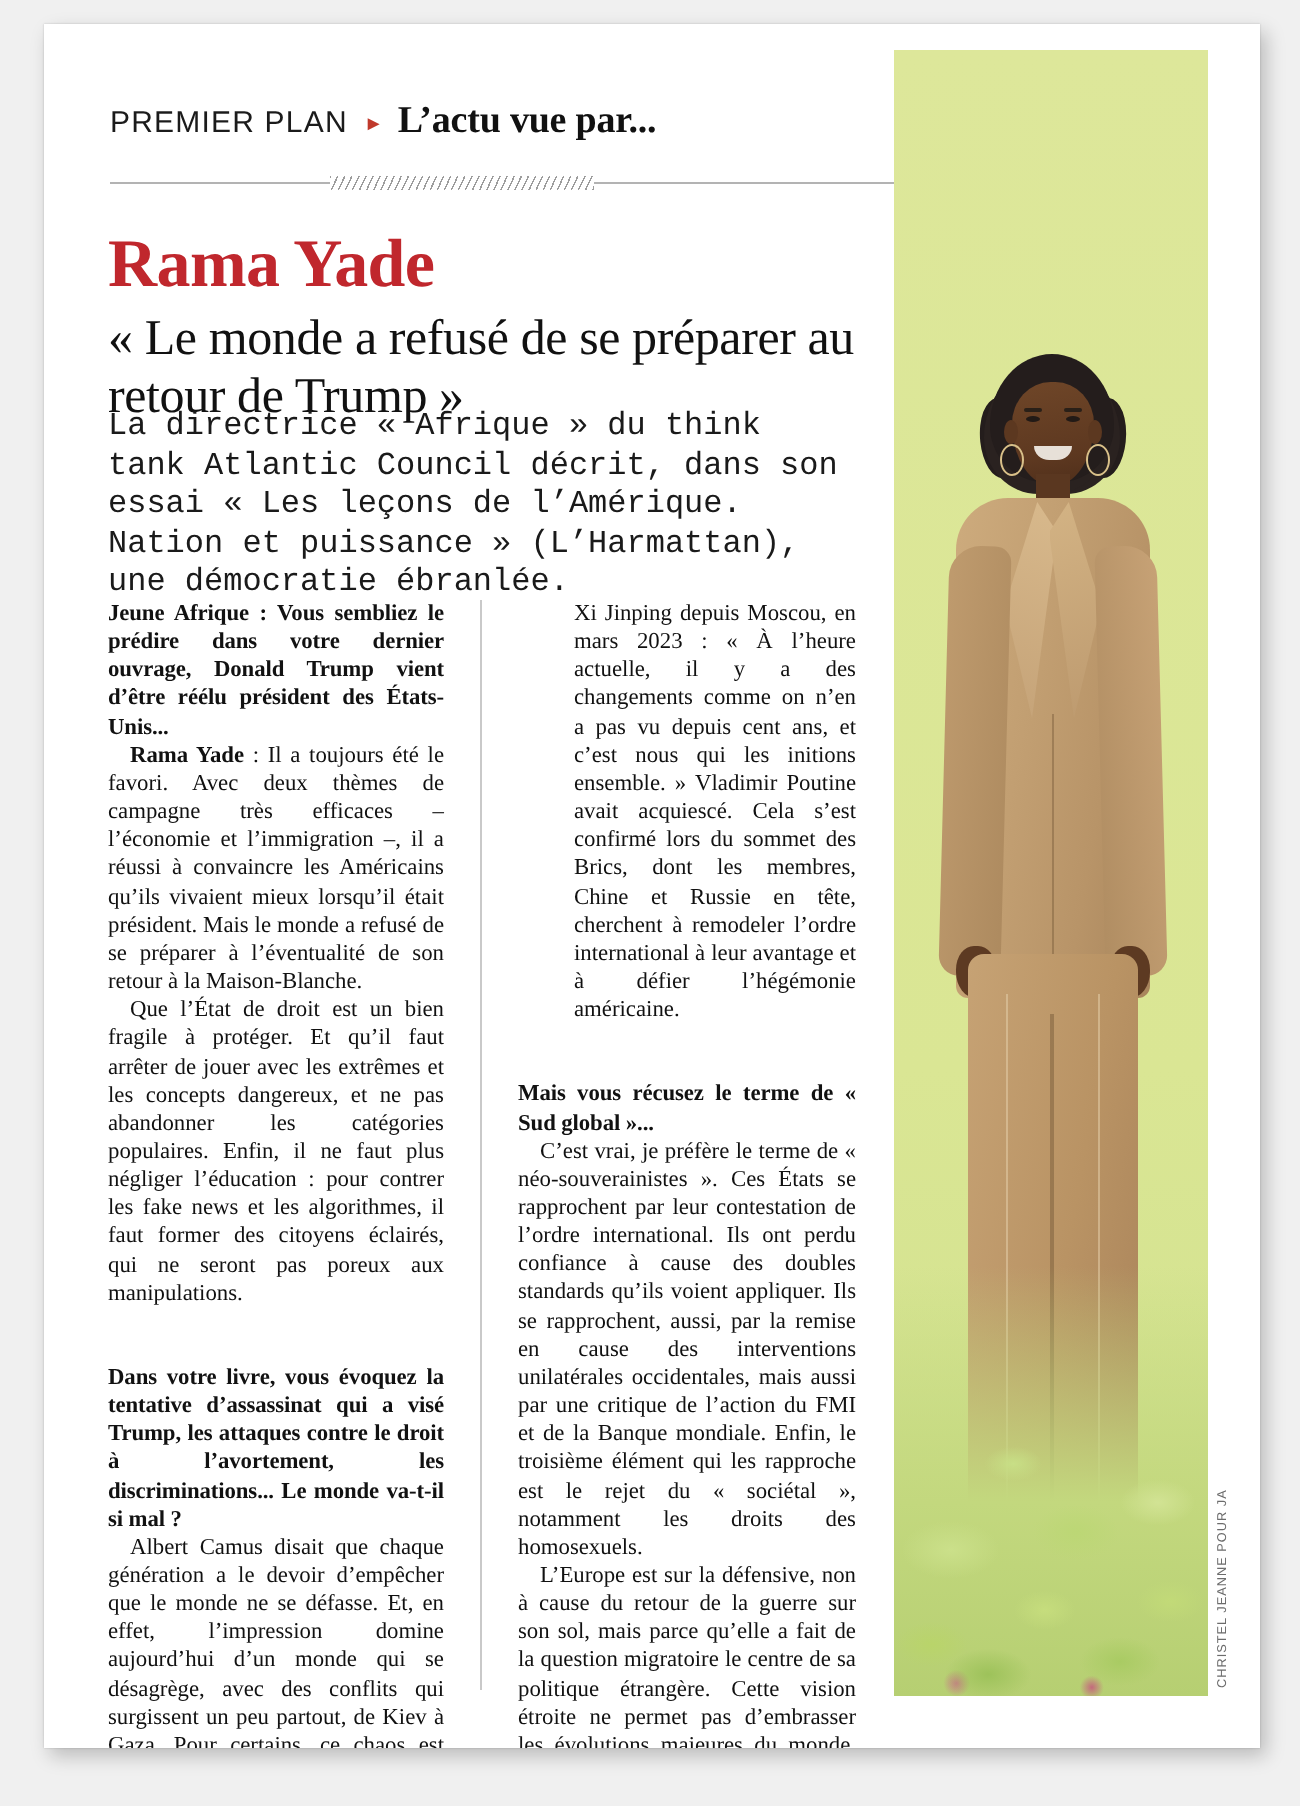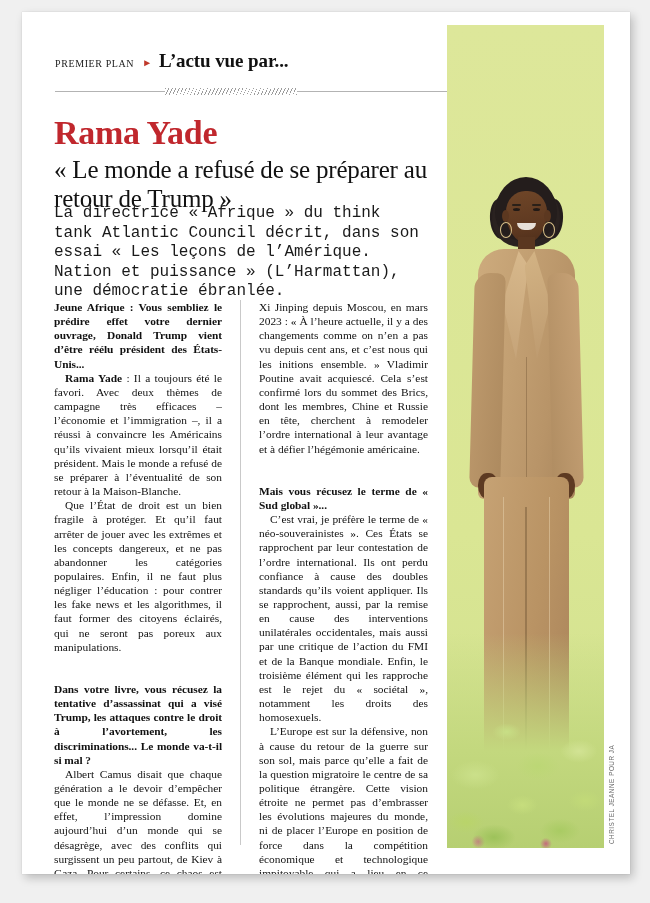--- a/index.html
+++ b/index.html
@@ -30,22 +30,22 @@
   #rubric {
     position: absolute;
     left: 33px;
     top: 38px;
     width: 392px;
     height: 30px;
     display: flex;
     align-items: baseline;
   }
   .rubric-kicker {
-    font-family: Liberation Serif, serif;
-    font-size: 10px;
+    font-family: Liberation Sans, sans-serif;
+    font-size: 15px;
     letter-spacing: 0.6px;
     color: #1b1b1b;
     font-variant: small-caps;
     text-transform: uppercase;
     white-space: nowrap;
     text-align: right;
   }
   .rubric-arrow {
     color: #c0392b;
     font-size: 10px;
@@ -148,21 +148,21 @@
   #col-right {
     border-left: 1px solid #c9c9c9;
     padding-left: 18px;
     width: 169px;
     margin-left: -1px;
   }
   .col p {
     margin: 0;
     text-indent: 11px;
   }
-  .col p.noindent { text-indent: 0; }
+  .col p.noindent { text-indent: 0; margin-left: 28px; }
   .col p.qa {
     font-weight: bold;
     text-indent: 0;
     margin-top: 28px;
     letter-spacing: -0.05px;
   }
   .col p.qa:first-child { margin-top: 0; }
   .speaker { font-weight: bold; }
 
   
@@ -370,24 +370,24 @@
     <div class="hatch"></div>
   </div>
 
   <div id="name">Rama Yade</div>
   <div id="quote">« Le monde a refusé de se préparer au retour de Trump »</div>
   <div id="standfirst">La directrice « Afrique » du think tank Atlantic Council décrit, dans son essai « Les leçons de l’Amérique. Nation et puissance » (L’Harmattan), une démocratie ébranlée.</div>
 
   <div id="cols">
 
     <div class="col" id="col-left">
-      <p class="qa">Jeune Afrique : Vous sembliez le prédire effet votre dernier ouvrage, Donald Trump vient d’être réélu président des États-Unis...</p>
+      <p class="qa">Jeune Afrique : Vous sembliez le prédire dans votre dernier ouvrage, Donald Trump vient d’être réélu président des États-Unis...</p>
       <p><span class="speaker">Rama Yade</span><span> : Il a toujours été le favori. Avec deux thèmes de campagne très efficaces – l’économie et l’immigration –, il a réussi à convaincre les Américains qu’ils vivaient mieux lorsqu’il était président. Mais le monde a refusé de se préparer à l’éventualité de son retour à la Maison-Blanche.</span></p>
       <p>Que l’État de droit est un bien fragile à protéger. Et qu’il faut arrêter de jouer avec les extrêmes et les concepts dangereux, et ne pas abandonner les catégories populaires. Enfin, il ne faut plus négliger l’éducation : pour contrer les fake news et les algorithmes, il faut former des citoyens éclairés, qui ne seront pas poreux aux manipulations.</p>
-      <p class="qa">Dans votre livre, vous récusez la tentative d’assassinat qui a visé Trump, les attaques contre le droit à l’avortement, les discriminations... Le monde va-t-il si mal ?</p>
+      <p class="qa">Dans votre livre, vous évoquez la tentative d’assassinat qui a visé Trump, les attaques contre le droit à l’avortement, les discriminations... Le monde va-t-il si mal ?</p>
       <p>Albert Camus disait que chaque génération a le devoir d’empêcher que le monde ne se défasse. Et, en effet, l’impression domine aujourd’hui d’un monde qui se désagrège, avec des conflits qui surgissent un peu partout, de Kiev à Gaza. Pour certains, ce chaos est une menace ; pour d’autres, c’est une transition vers une nouvelle ère. Je vous rappelle cette déclaration de</p>
     </div>
 
     <div class="col" id="col-right">
       <p class="noindent">Xi Jinping depuis Moscou, en mars 2023 : « À l’heure actuelle, il y a des changements comme on n’en a pas vu depuis cent ans, et c’est nous qui les initions ensemble. » Vladimir Poutine avait acquiescé. Cela s’est confirmé lors du sommet des Brics, dont les membres, Chine et Russie en tête, cherchent à remodeler l’ordre international à leur avantage et à défier l’hégémonie américaine.</p>
       <p class="qa">Mais vous récusez le terme de « Sud global »...</p>
       <p>C’est vrai, je préfère le terme de « néo-souverainistes ». Ces États se rapprochent par leur contestation de l’ordre international. Ils ont perdu confiance à cause des doubles standards qu’ils voient appliquer. Ils se rapprochent, aussi, par la remise en cause des interventions unilatérales occidentales, mais aussi par une critique de l’action du FMI et de la Banque mondiale. Enfin, le troisième élément qui les rapproche est le rejet du « sociétal », notamment les droits des homosexuels.</p>
       <p><span>L’Europe est sur la défensive, non à cause du retour de la guerre sur son sol, mais parce qu’elle a fait de la question migratoire le centre de sa politique étrangère. Cette vision étroite ne permet pas d’embrasser les évolutions majeures du monde, ni de placer l’Europe en position de force dans la compétition économique et technologique impitoyable qui a lieu en ce moment.</span></p>
 
     </div>

